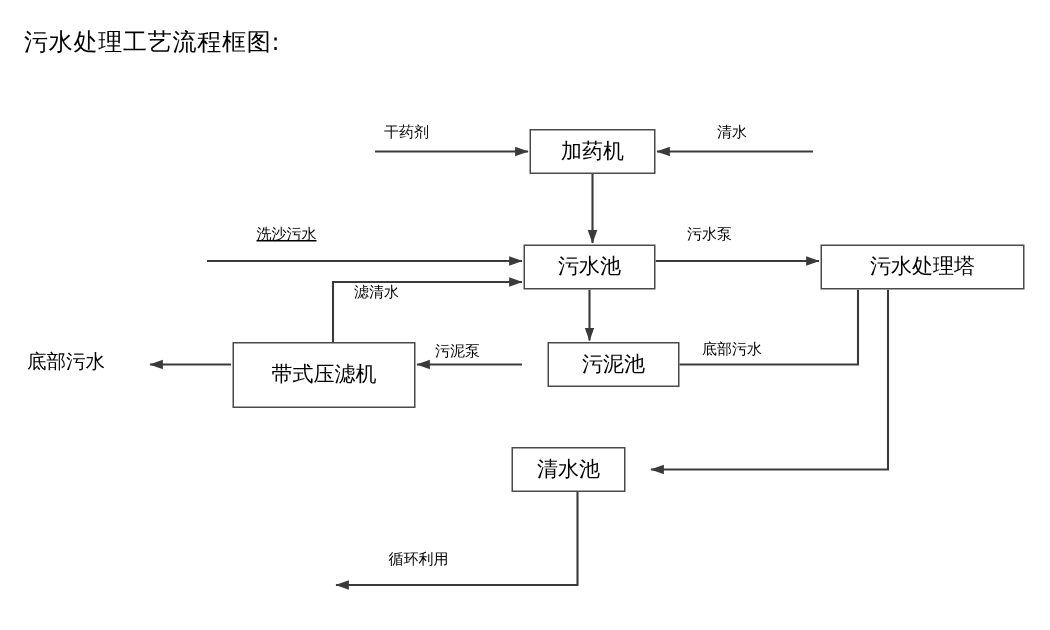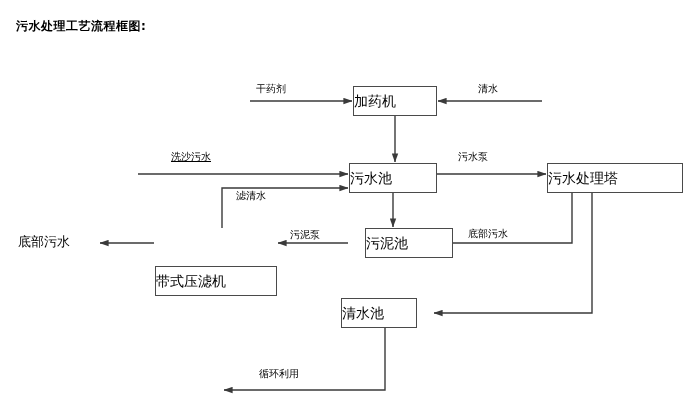--- a/index.html
+++ b/index.html
@@ -17,33 +17,33 @@
   }
   #canvas {
     position: relative;
     width: 700px;
     height: 420px;
   }
   #title {
     position: absolute;
     left: 16px;
     top: 18px;
-    font-size: 12px;
-    font-weight: bold;
+    font-size: 16px;
+    font-weight: normal;
     letter-spacing: 0.5px;
     white-space: nowrap;
   }
   .node {
     position: absolute;
     box-sizing: border-box;
     border: 1px solid #4a4a4a;
     background: #ffffff;
     display: flex;
     align-items: center;
-    justify-content: flex-start;
+    justify-content: center;
     font-size: 14px;
     line-height: 1;
     white-space: nowrap;
     z-index: 3;
   }
   .edge-label {
     position: absolute;
     font-size: 10px;
     line-height: 1;
     white-space: nowrap;
@@ -115,21 +115,21 @@
   </div>
 
   <div class="node" style="left:547px; top:163px; width:136px; height:30px;">
     <span>污水处理塔</span>
   </div>
 
   <div class="node" style="left:349px; top:163px; width:88px; height:30px;">
     <span>污水池</span>
   </div>
 
-  <div class="node" style="left:155px; top:228px; width:122px; height:30px;margin-top:38px;">
+  <div class="node" style="left:155px; top:228px; width:122px; height:44px;">
     <span>带式压滤机</span>
   </div>
 
   <div class="node" style="left:349px; top:228px; width:88px; height:30px;margin-left:16px;">
     <span>污泥池</span>
   </div>
 
   <div class="node" style="left:341px; top:298px; width:76px; height:30px;">
     <span>清水池</span>
   </div>

